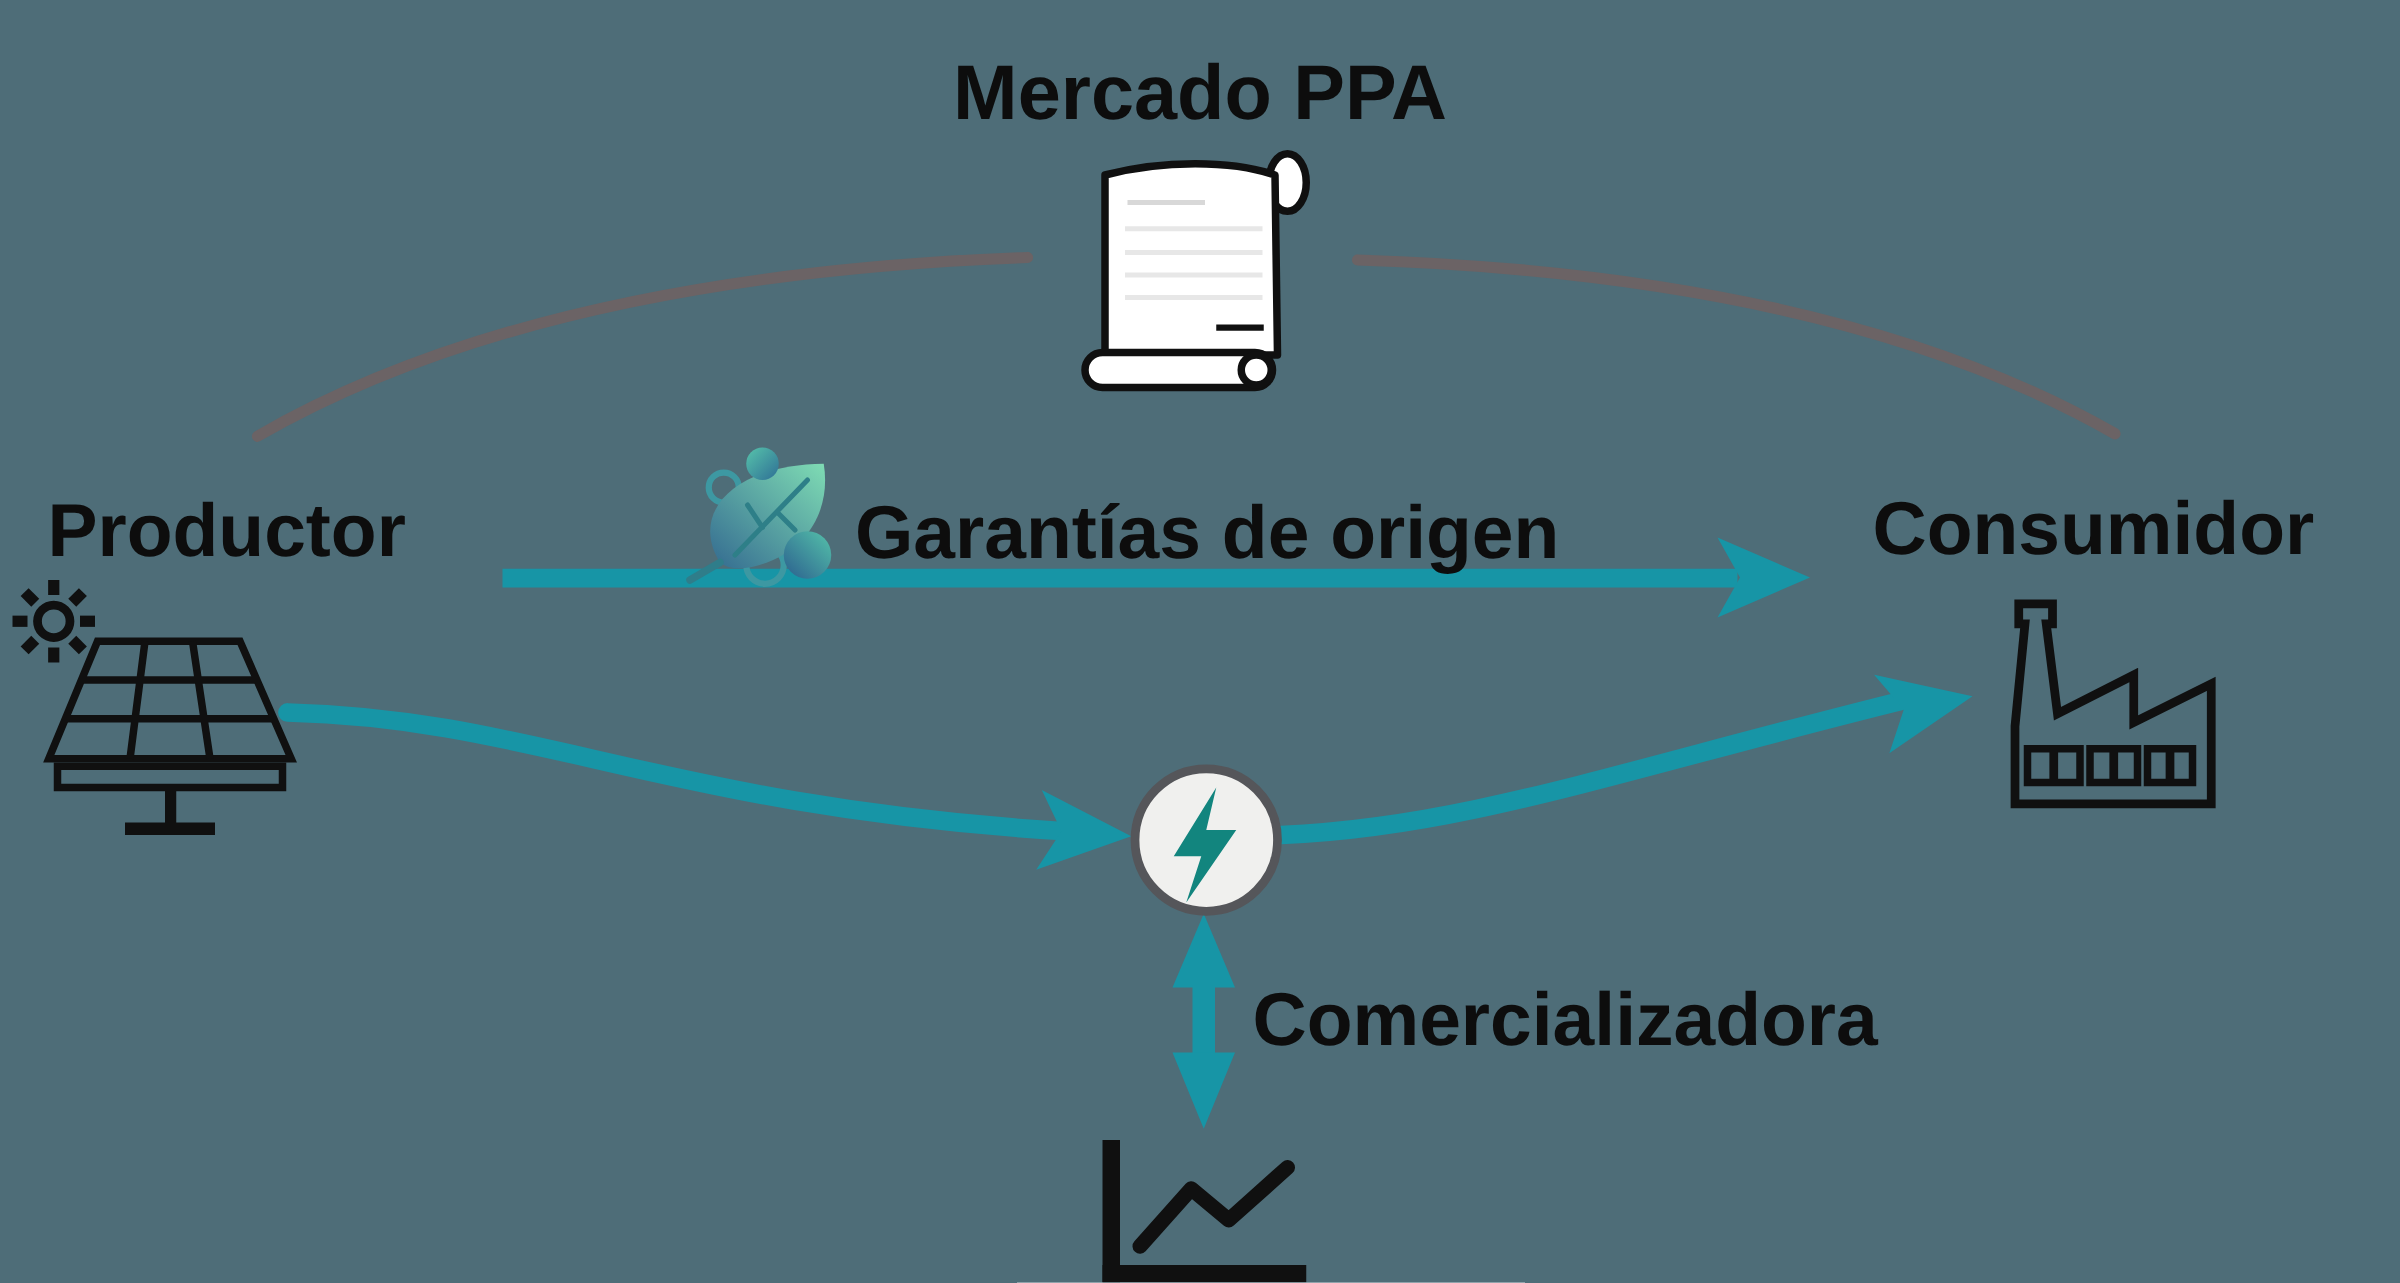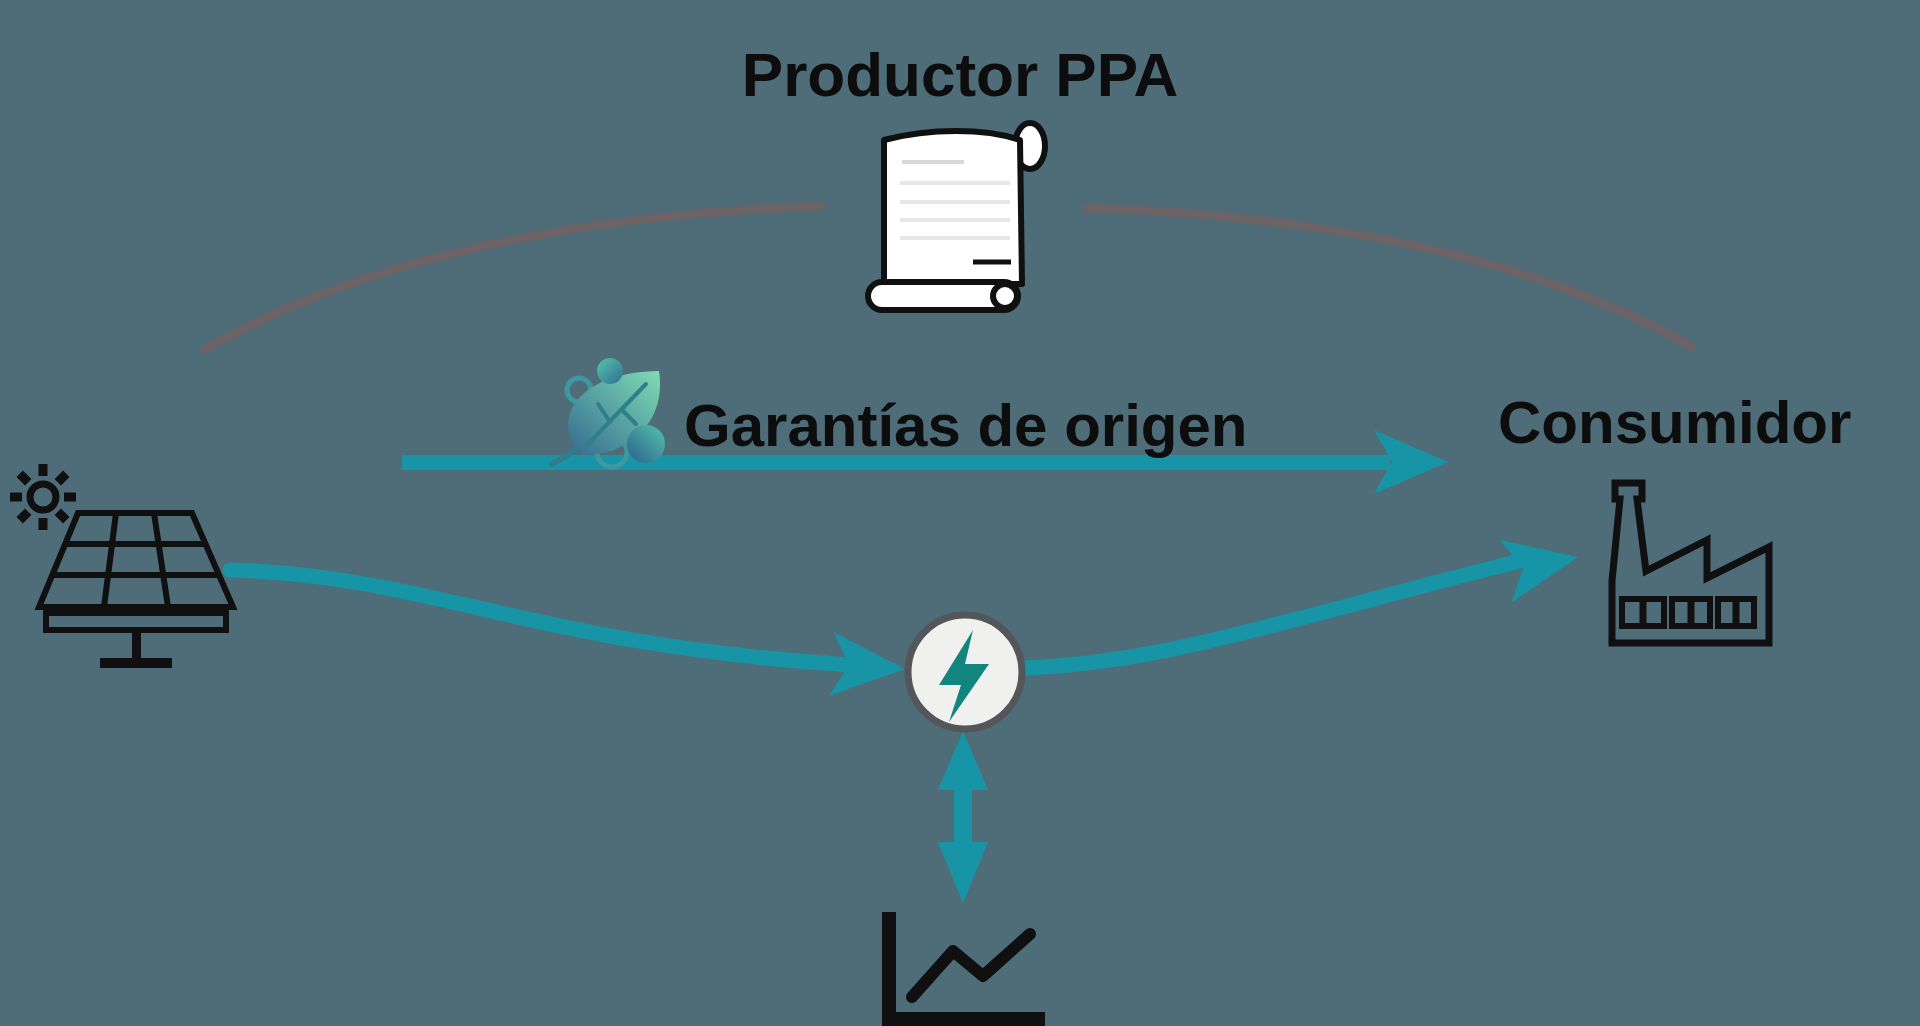--- a/index.html
+++ b/index.html
@@ -138,21 +138,23 @@
       </g>
     </g>
 
     <g>
       <rect class="ink-fill" x="882" y="912" width="14" height="114"></rect>
       <rect class="ink-fill" x="882" y="1012" width="163" height="14"></rect>
       <polyline class="ink-stroke" stroke-width="12" stroke-linecap="round" stroke-linejoin="round" points="912,997 953,951 983,976 1030,934"></polyline>
     </g>
   </svg>
 
-  <div class="label title" style="top:44px;">Productor PPA</div>
+  <div class="label title" style="top:44px;">Mercado PPA</div>
 
+  <div class="label" style="left:38px;top:395px;">Productor</div>
 
   <div class="label" style="left:1498px;top:393px;">Consumidor</div>
 
   <div class="label" style="left:684px;top:396px;">Garantías de origen</div>
 
 
+  <div class="label" style="left:1002px;top:786px;">Comercializadora</div>
 </div>
 
 </body></html>

